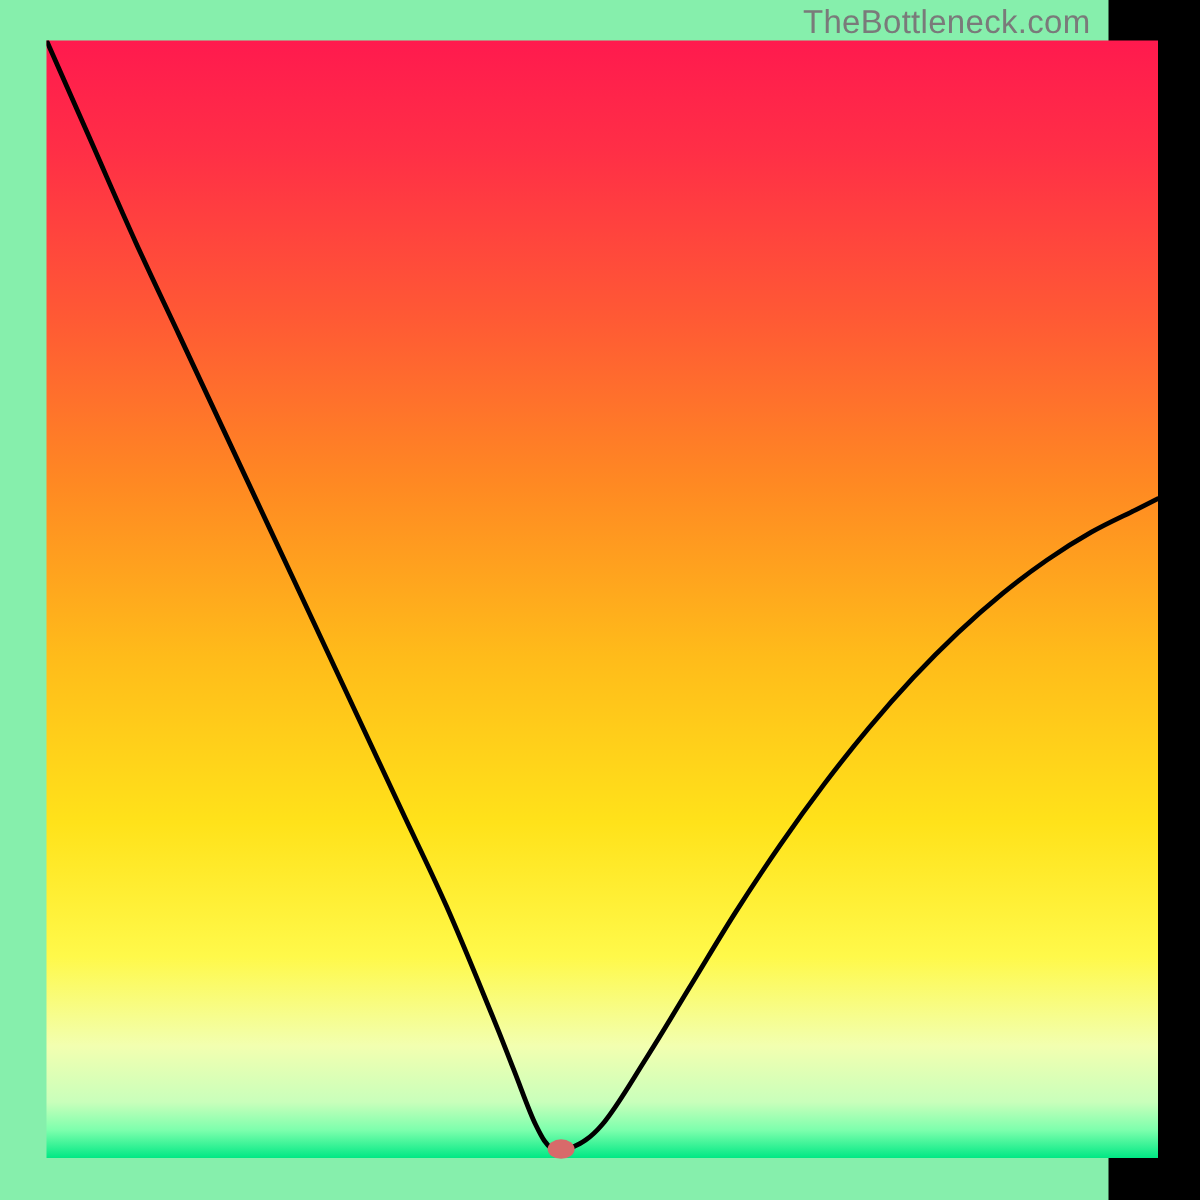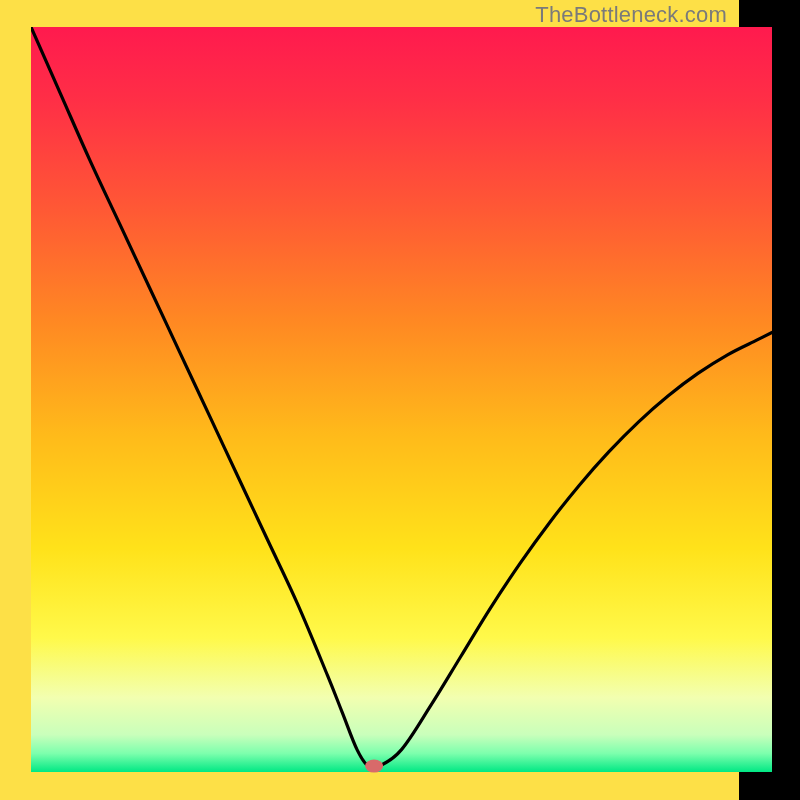--- a/index.html
+++ b/index.html
@@ -10,21 +10,21 @@
     background: #000;
     overflow: hidden;
     font-family: Arial, Helvetica, sans-serif;
   }
   .frame {
     position: absolute;
     left: 0;
     top: 0;
     width: 739px;
     height: 800px;
-    background: #fde047;
+    background: #86efac;
     text-decoration: underline;
   }
   .watermark {
     position: absolute;
     top: 2px;
     right: 12px;
     color: #7a7a7a;
     font-size: 22px;
     font-weight: 400;
     letter-spacing: 0.2px;

